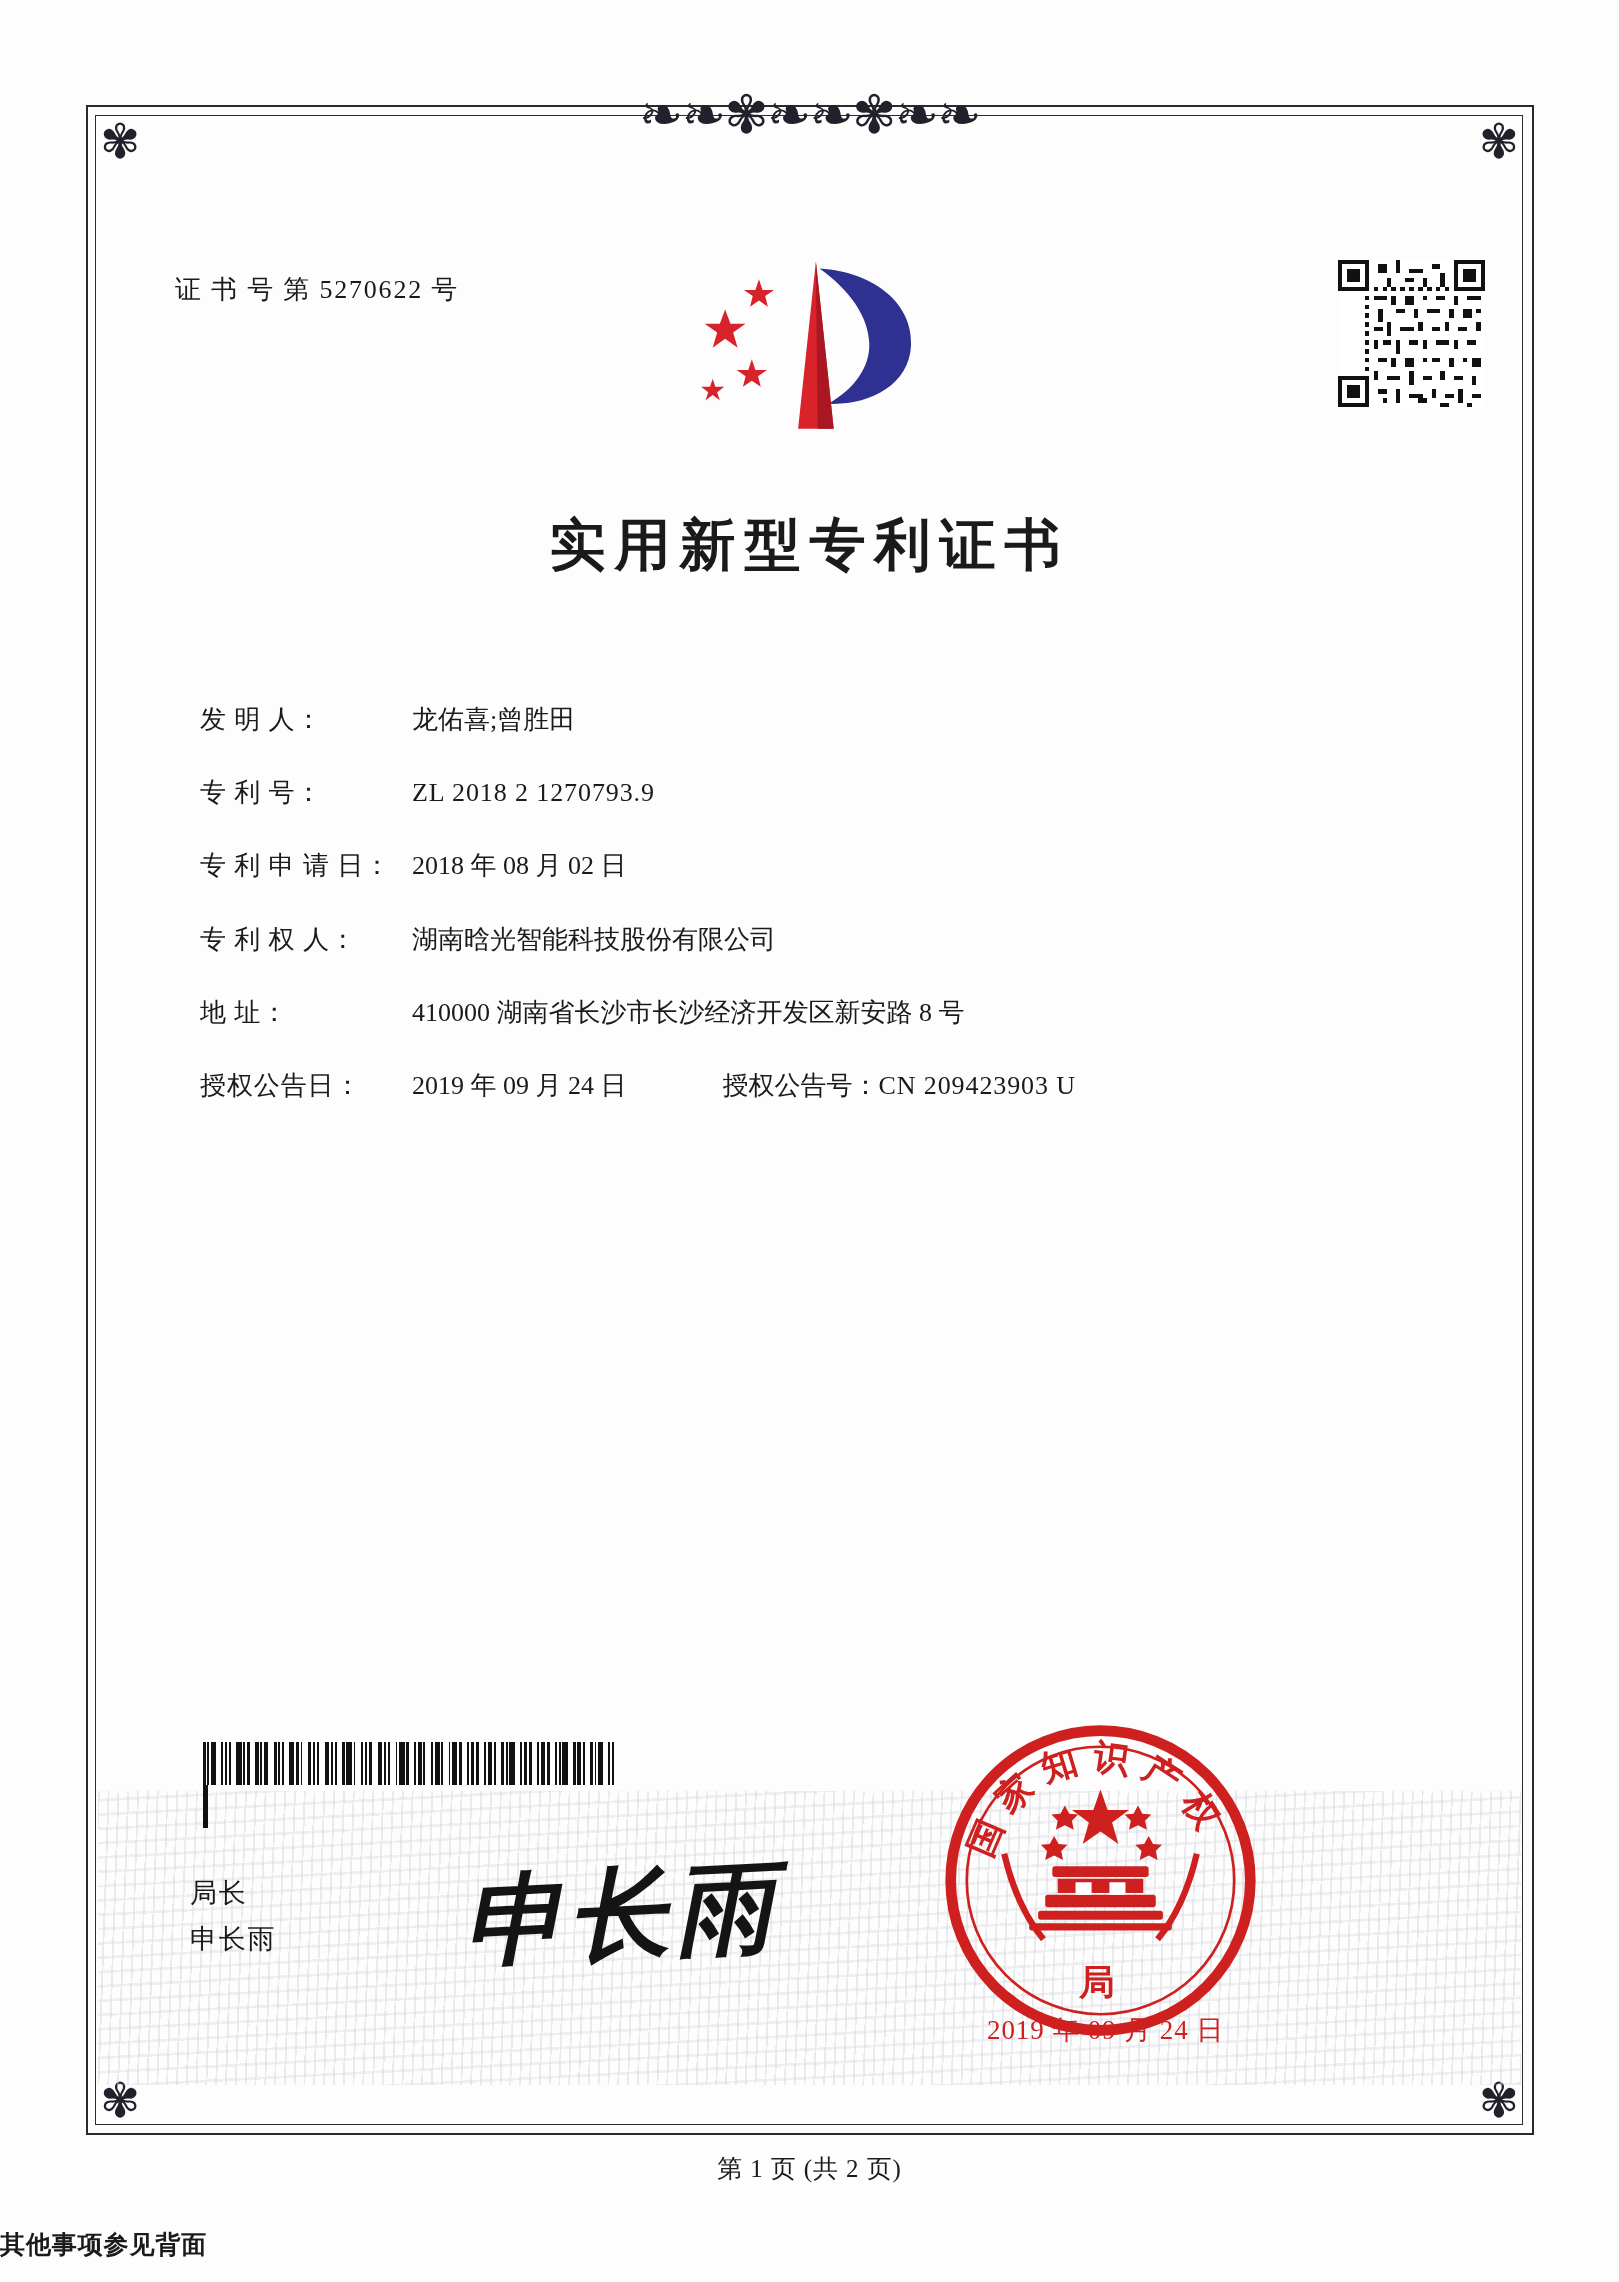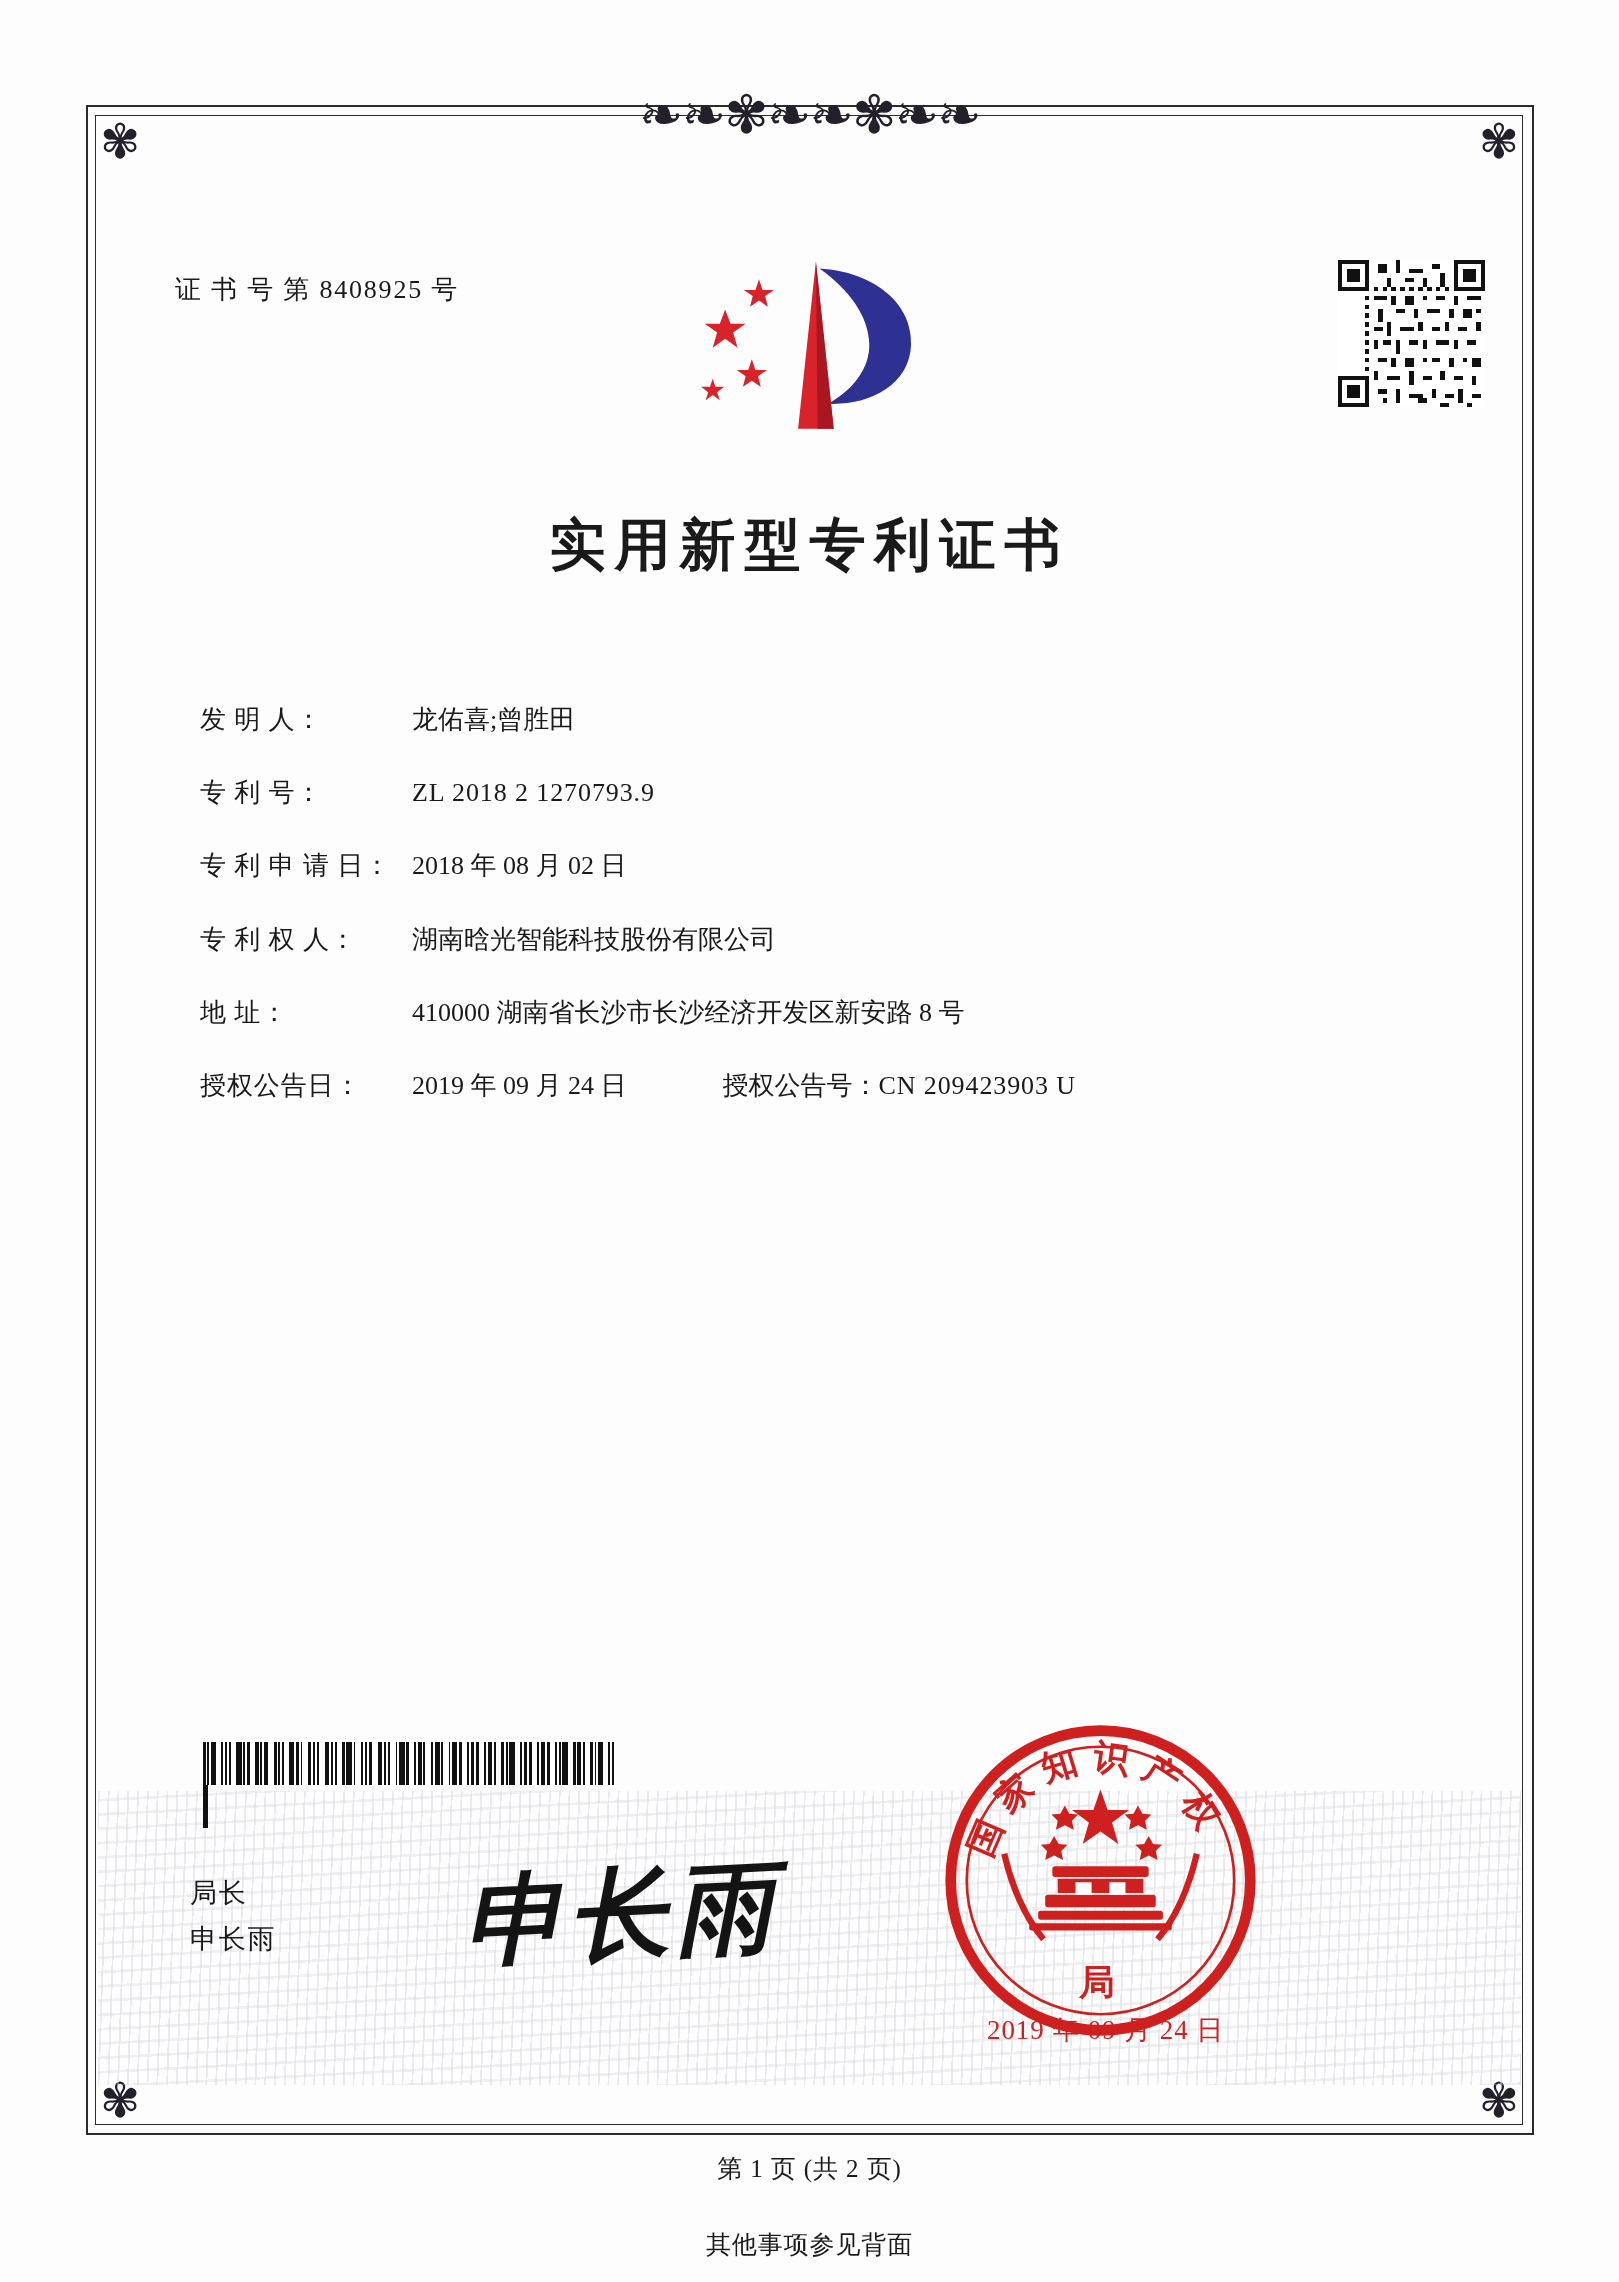--- a/index.html
+++ b/index.html
@@ -236,40 +236,41 @@
     left: 0; right: 0;
     top: 2152px;
     text-align: center;
     font-size: 25px;
     letter-spacing: 0.9px;
   }
   .backside-note {
     position: absolute;
     left: 0; right: 0;
     top: 2228px;
-    text-align: center;
+    text-align: left;
     font-size: 25px;
     letter-spacing: 0.9px;
+    font-weight: bold;
   }
 </style>
 </head>
 <body>
 
 <div class="page">
 
   <div class="cert-outer"></div>
   <div class="cert-inner"></div>
 
   <div class="orn orn-top">❧❧✾❧❧✾❧❧</div>
   <div class="orn-c orn-tl">✾</div>
   <div class="orn-c orn-tr">✾</div>
   <div class="orn-c orn-bl">✾</div>
   <div class="orn-c orn-br">✾</div>
 
-  <div class="cert-no">证 书 号 第 8408925 号</div>
+  <div class="cert-no">证 书 号 第 5270622 号</div>
 
   <div class="logo">
     <svg viewBox="0 0 290 205" width="258" height="183" aria-hidden="true">
 
       <path d="M150 16 C 215 20, 255 58, 253 102 C 251 148, 205 170, 160 168 C 188 152, 207 128, 206 100 C 205 70, 184 40, 150 16 Z" fill="#2e3192"></path>
 
       <path d="M146 8 L 166 196 L 126 196 Z" fill="#d8232a"></path>
 
       <path d="M146 8 L 166 196 L 148 196 Z" fill="#a81722"></path>
 

